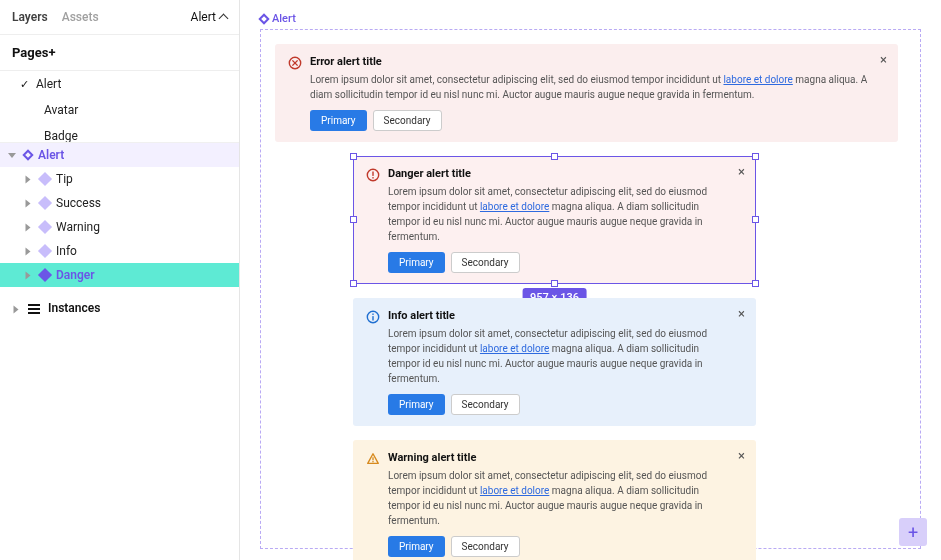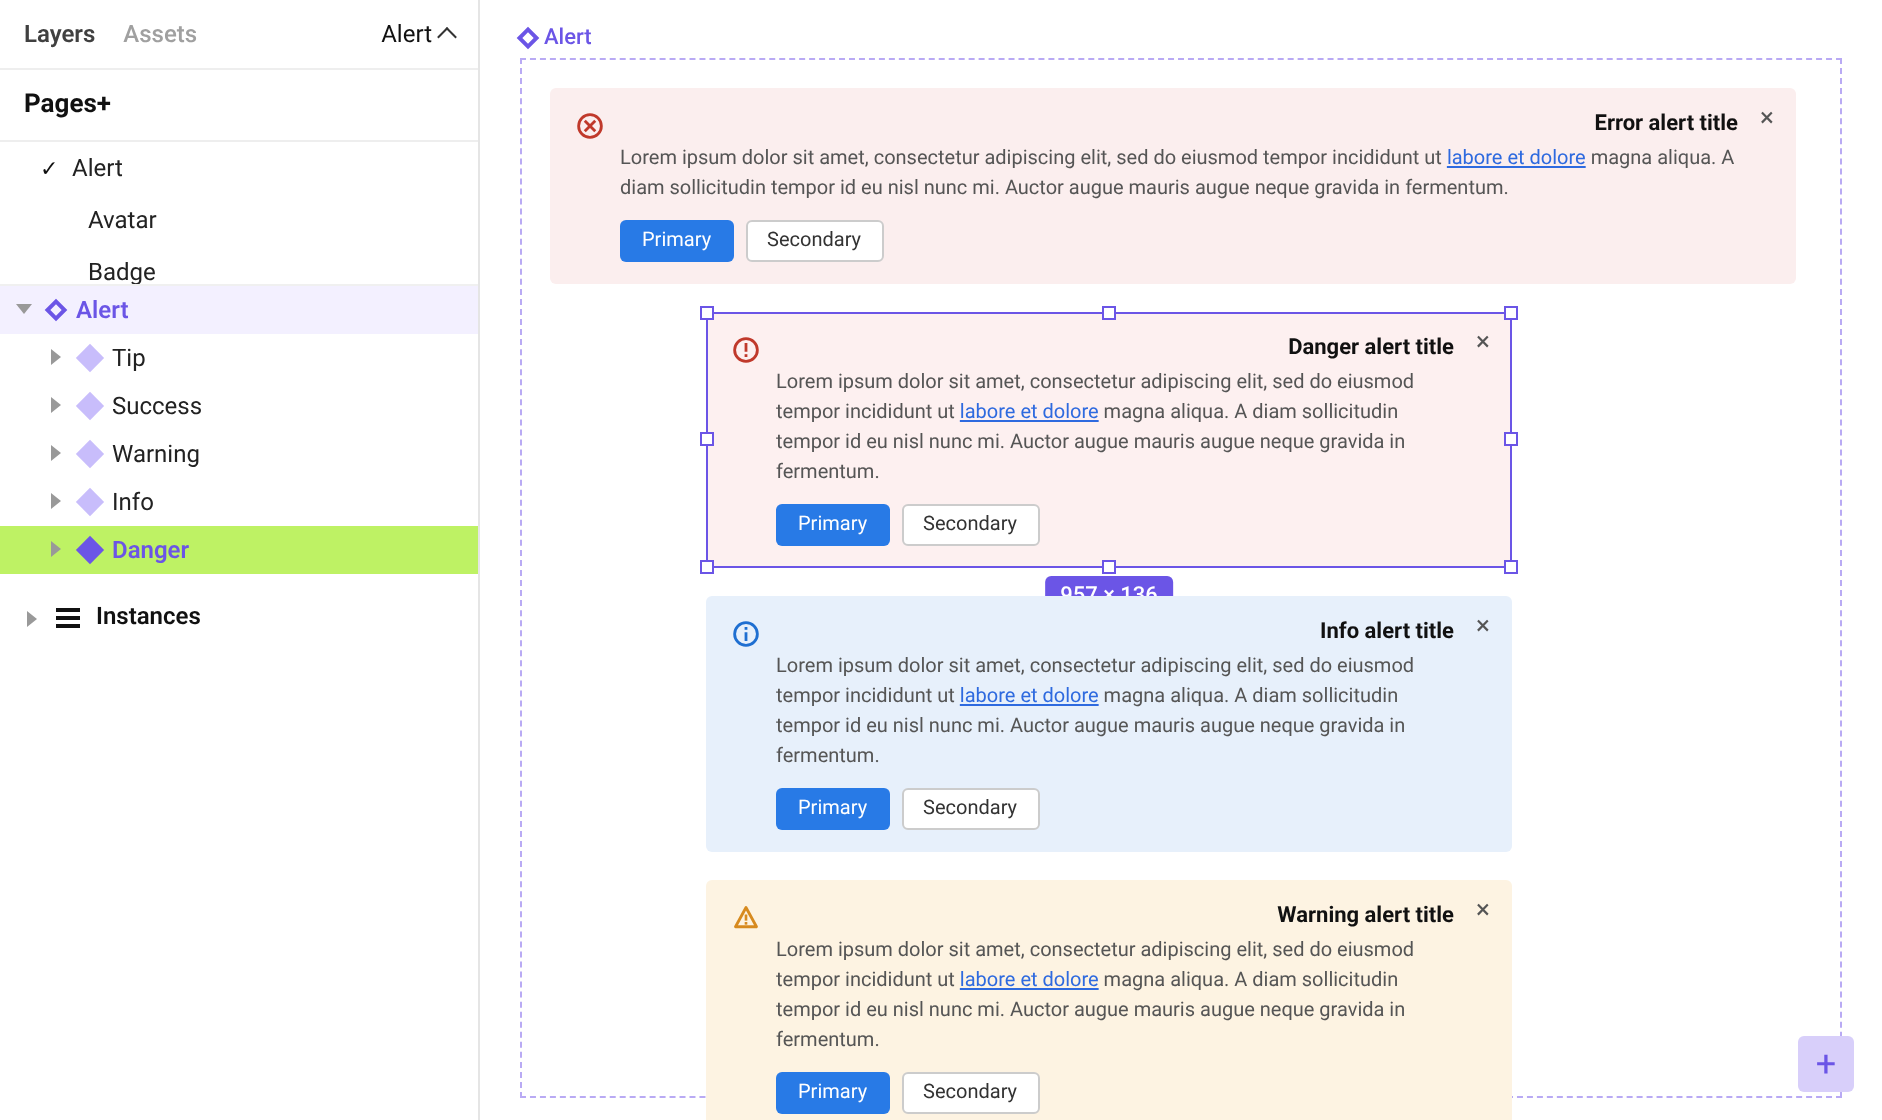--- a/index.html
+++ b/index.html
@@ -25,40 +25,40 @@
   .triangle.open { transform:rotate(0deg); }
   .layer-item { display:flex; align-items:center; padding:5px 8px; gap:6px; cursor:pointer; }
   .indent-0 { padding-left:8px; }
   .indent-1 { padding-left:24px; }
   .diamond { width:10px; height:10px; transform:rotate(45deg); background:#c8bdfb; display:inline-block; flex-shrink:0;}
   .diamond.solid { background:#6b55e6; }
   .diamond.outline { background:transparent; border:2px solid #6b55e6; width:8px; height:8px; }
   .layer-label { font-size:12px; color:#222; }
   .layer-item.active { background:#f3f0ff; }
   .layer-item.active .layer-label { color:#6b55e6; font-weight:600; }
-  .layer-item.selected { background:#bef264; }
+  .layer-item.selected { background:#5eead4; }
   .layer-item.selected .layer-label { color:#6b55e6; font-weight:600; }
   .layer-item .row-tri { color:#bbb; font-size:9px; width:10px; display:inline-block; }
   .instances-item { display:flex; align-items:center; gap:8px; padding:8px 12px; font-weight:600; font-size:12px; cursor:pointer;}
   .instances-icon { width:12px; height:10px; display:inline-block; position:relative;}
   .instances-icon::before, .instances-icon::after { content:""; position:absolute; left:0; right:0; height:2px; background:#111; }
   .instances-icon::before{ top:1px; } .instances-icon::after{ top:5px; }
   .instances-icon span { position:absolute; left:0; right:0; top:9px; height:2px; background:#111; }
 
   
   .canvas { flex:1; position:relative; background:#fff; }
   .canvas-inner { position:absolute; inset:0; padding:12px 20px 20px 20px; overflow:hidden; }
   .frame-label { color:#6b55e6; font-size:11px; font-weight:500; display:flex; align-items:center; gap:4px; margin-bottom:4px;}
   .frame-label .diamond { width:8px; height:8px; }
   .frame { border:1px dashed #b9aaf4; padding:14px 14px 30px 14px; height:520px; }
   .alerts { display:flex; flex-direction:column; gap:14px; padding:0 0 0 0; }
   .alert { border-radius:3px; padding:10px 28px 10px 34px; position:relative; border:1px solid transparent;}
   .alert .icon { position:absolute; left:12px; top:11px; width:14px; height:14px; }
   .alert .close { position:absolute; right:10px; top:8px; color:#555; font-size:13px; cursor:pointer; line-height:1;}
-  .alert h4 { font-size:11px; font-weight:700; margin-bottom:4px; color:#111;text-align:right;}
+  .alert h4 { font-size:11px; font-weight:700; margin-bottom:4px; color:#111;}
   .alert p { font-size:10px; color:#555; line-height:1.5; }
   .alert p a { color:#2e6adf; text-decoration:underline; cursor:pointer;}
   .alert .btns { margin-top:8px; display:flex; gap:6px; }
   .btn { font-size:10px; padding:4px 10px; border-radius:3px; cursor:pointer; border:1px solid transparent; }
   .btn.primary { background:#287ae6; color:#fff; }
   .btn.secondary { background:#fff; color:#333; border-color:#ccc; }
   .alert.error  { background:#fbeeee; margin-left:0; margin-right:0; }
   .alert.danger { background:#fdf0f0; border:1px solid #f0dada; }
   .alert.info   { background:#e7f0fb; }
   .alert.warning{ background:#fdf3e2; }

